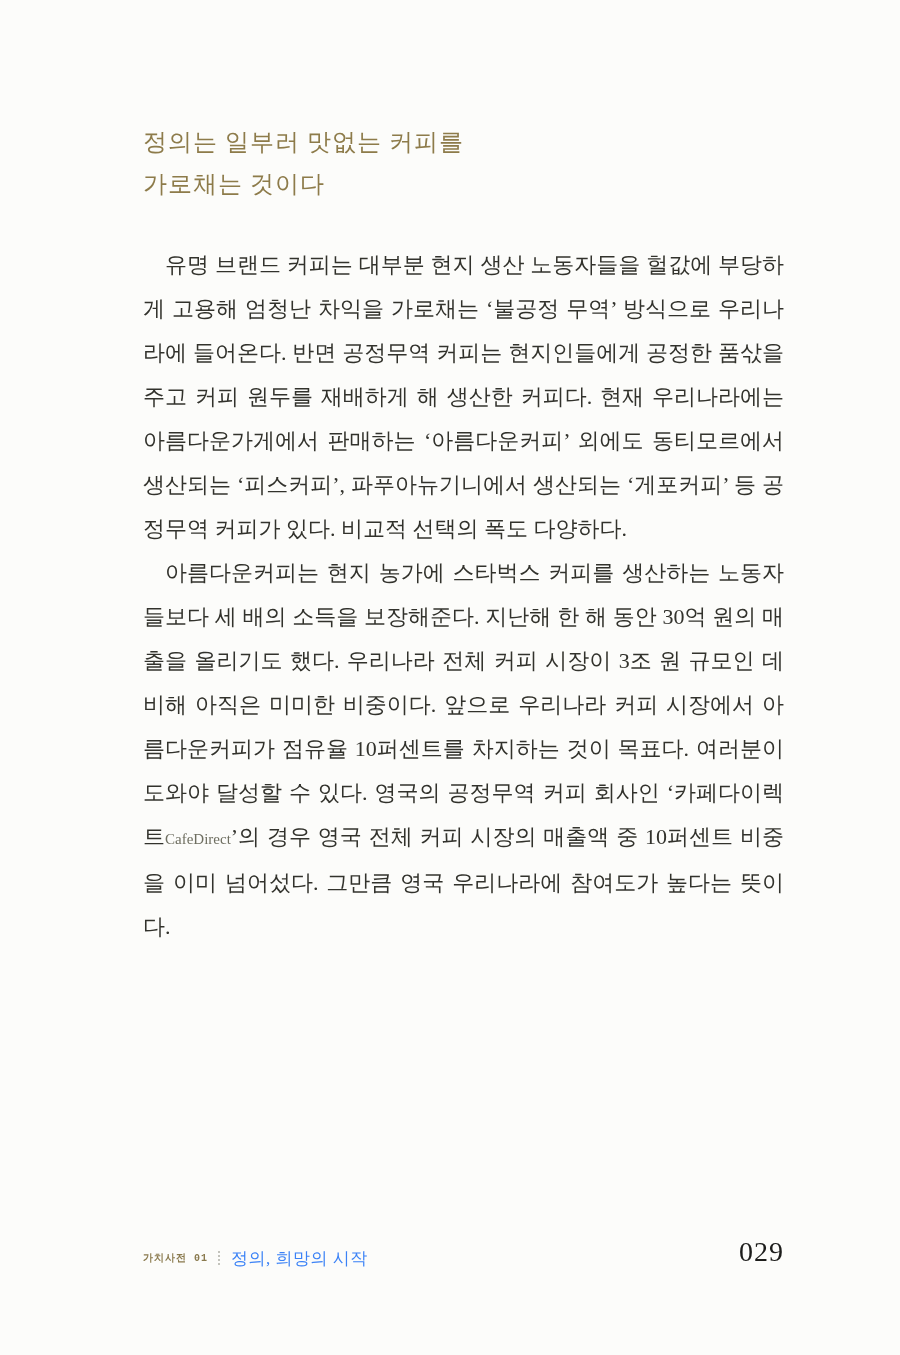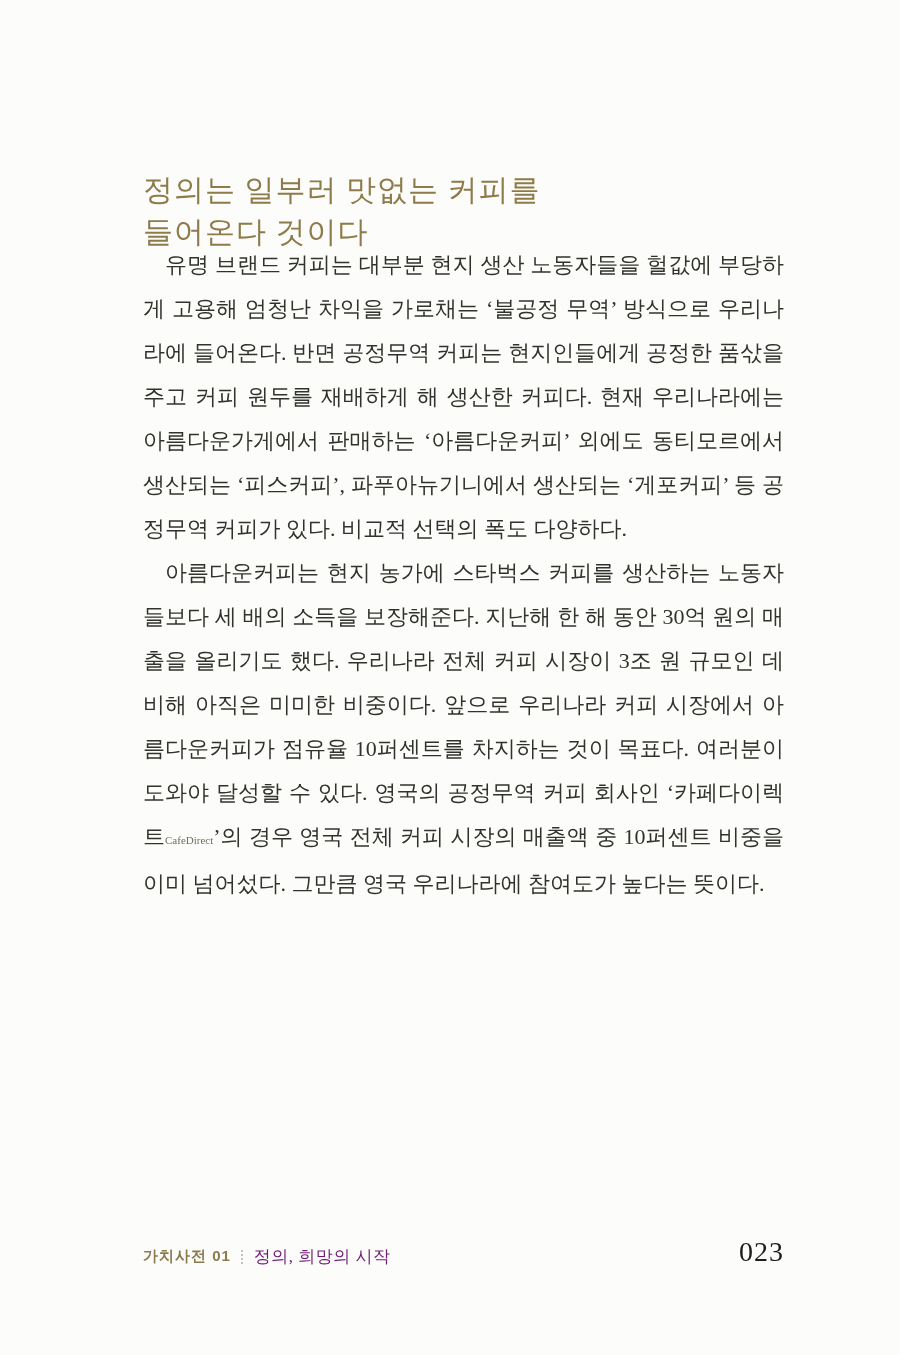--- a/index.html
+++ b/index.html
@@ -13,103 +13,102 @@
     height: 1355px;
     background: #fcfcfa;
     font-family: "Liberation Serif", "DejaVu Serif", serif;
     overflow: hidden;
   }
   .title-block {
     position: absolute;
     left: 143px;
     top: 121px;
     color: #8d7b4a;
-    font-size: 30px;
+    font-size: 24px;
     line-height: 42px;
     letter-spacing: 1px;
     font-weight: normal;
-    margin-top: 48px;
   }
   .body-block {
     position: absolute;
     left: 143px;
     top: 243px;
     width: 641px;
     color: #32322c;
     font-size: 22px;
     line-height: 44px;
     text-align: justify;
   }
   .para {
     margin: 0;
   }
   .para.indent {
     text-indent: 22px;
     font-family: Liberation Serif, serif;
   }
   .latin-annotation {
-    font-size: 11px;
+    font-size: 15px;
     color: #6e6e60;
     letter-spacing: 0;
   }
   .footer {
     position: absolute;
     left: 143px;
     top: 1236px;
     width: 641px;
     display: flex;
     justify-content: space-between;
     align-items: baseline;
   }
   .footer-left {
     display: flex;
     align-items: center;
   }
   .series-label {
-    font-family: Liberation Sans, sans-serif;
+    font-family: Liberation Mono, monospace;
     font-weight: bold;
-    font-size: 15px;
+    font-size: 10px;
     color: #8a7a4e;
     letter-spacing: 1px;
   }
   .footer-separator {
     display: inline-block;
     width: 0;
     height: 14px;
     border-left: 2px dotted #c3c3bc;
     margin: 0 11px 0 10px;
   }
   .chapter-title {
     font-size: 17px;
-    color: #701a75;
+    color: #3b82f6;
     letter-spacing: 0.5px;
   }
   .page-number {
     font-size: 28px;
     color: #1c1c1a;
     letter-spacing: 1px;
   }
 </style>
 </head>
 <body>
 
 <div class="page">
 
   <div class="title-block">
     <div>정의는 일부러 맛없는 커피를</div>
-    <div>들어온다 것이다</div>
+    <div>가로채는 것이다</div>
   </div>
 
   <div class="body-block">
     <p class="para indent">유명 브랜드 커피는 대부분 현지 생산 노동자들을 헐값에 부당하게 고용해 엄청난 차익을 가로채는 ‘불공정 무역’ 방식으로 우리나라에 들어온다. 반면 공정무역 커피는 현지인들에게 공정한 품삯을 주고 커피 원두를 재배하게 해 생산한 커피다. 현재 우리나라에는 아름다운가게에서 판매하는 ‘아름다운커피’ 외에도 동티모르에서 생산되는 ‘피스커피’, 파푸아뉴기니에서 생산되는 ‘게포커피’ 등 공정무역 커피가 있다. 비교적 선택의 폭도 다양하다.</p>
     <p class="para indent"><span>아름다운커피는 현지 농가에 스타벅스 커피를 생산하는 노동자들보다 세 배의 소득을 보장해준다. 지난해 한 해 동안 30억 원의 매출을 올리기도 했다. 우리나라 전체 커피 시장이 3조 원 규모인 데 비해 아직은 미미한 비중이다. 앞으로 우리나라 커피 시장에서 아름다운커피가 점유율 10퍼센트를 차지하는 것이 목표다. 여러분이 도와야 달성할 수 있다. 영국의 공정무역 커피 회사인 ‘카페다이렉트</span><span class="latin-annotation">CafeDirect</span><span>’의 경우 영국 전체 커피 시장의 매출액 중 10퍼센트 비중을 이미 넘어섰다. 그만큼 영국 우리나라에 참여도가 높다는 뜻이다.</span></p>
   </div>
 
   <div class="footer">
     <div class="footer-left">
       <span class="series-label">가치사전 01</span>
       <span class="footer-separator"></span>
       <span class="chapter-title">정의, 희망의 시작</span>
     </div>
-    <span class="page-number">023</span>
+    <span class="page-number">029</span>
   </div>
 
 </div>
 
 </body></html>

